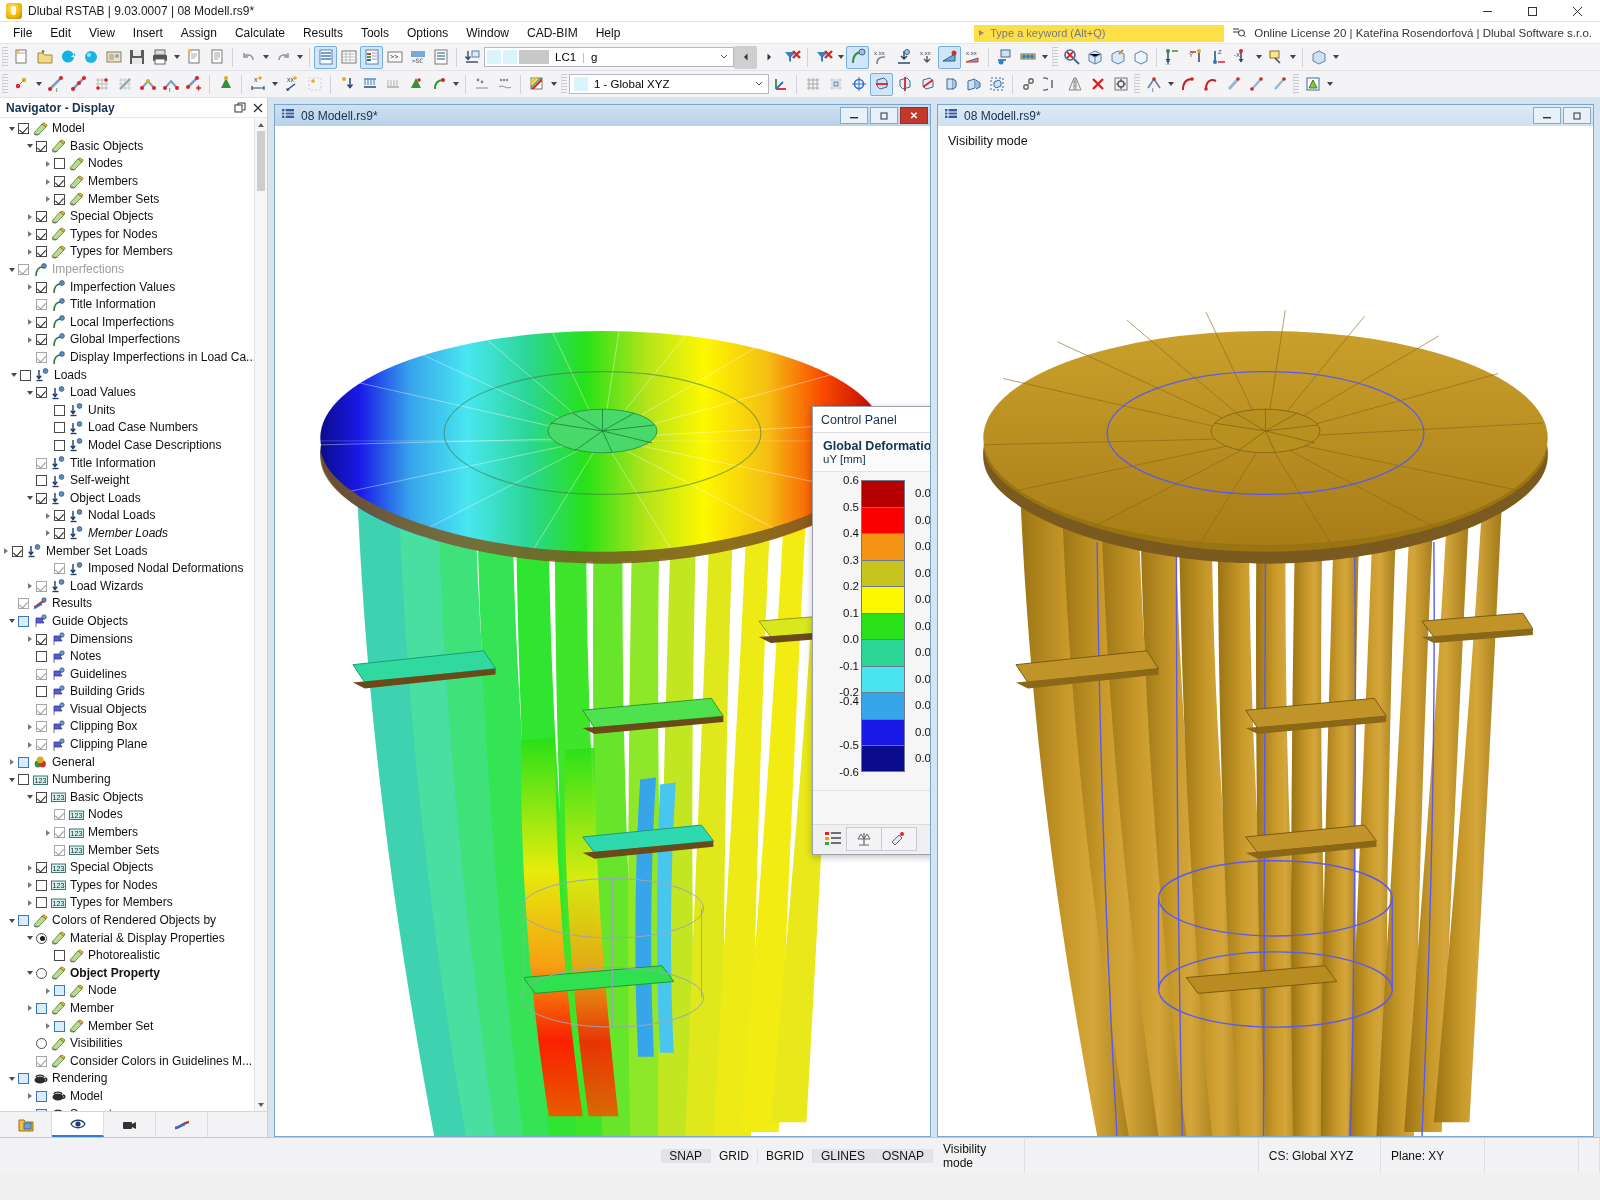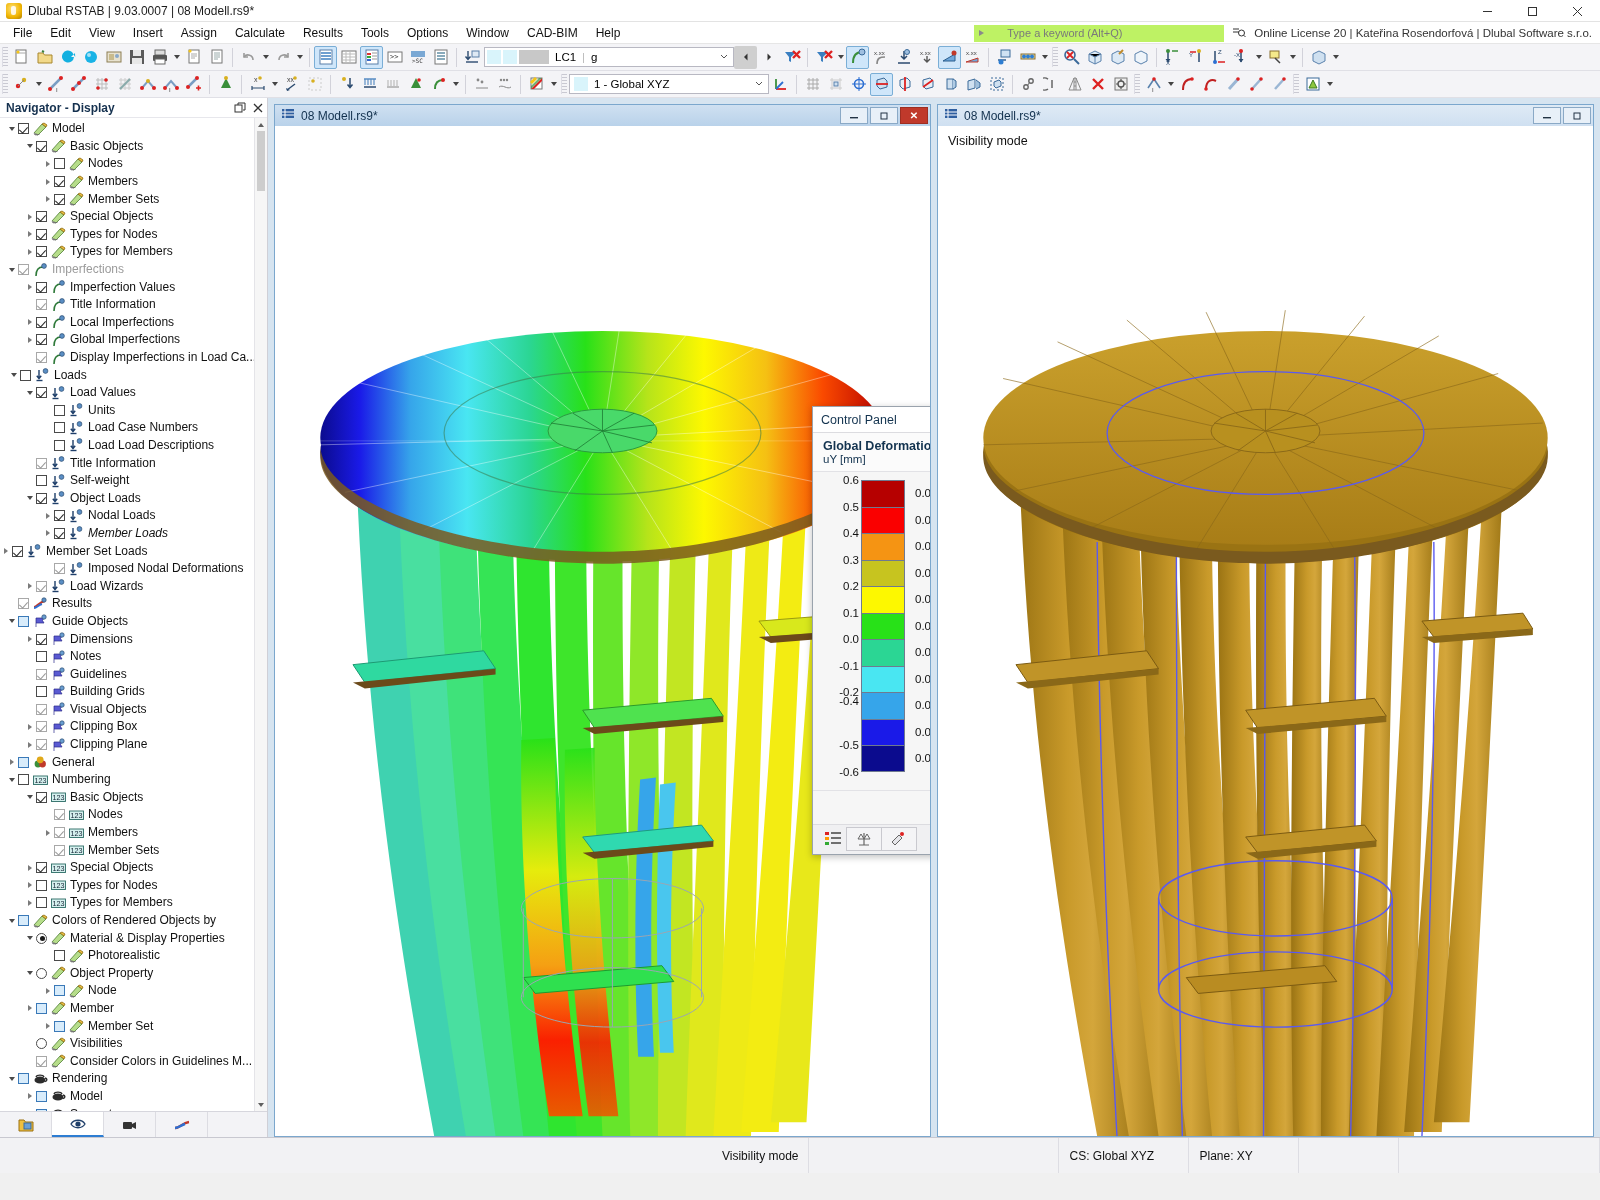--- a/index.html
+++ b/index.html
@@ -26,22 +26,22 @@
   .win-btn { width:45px;height:22px;display:flex;align-items:center;justify-content:center;font-size:11px;color:#333;}
   .win-btn svg{display:block}
   
   #menubar { height:22px; background:#ffffff; display:flex; align-items:center; padding-left:4px; border-bottom:1px solid #e6e6e6;}
   #menubar .mi { padding:3px 9px; font-size:12px; color:#111; cursor:default;}
   #topright {
     position:absolute; right:0; top:22px; height:22px; display:flex; align-items:center;
     gap:8px; padding-right:8px; font-size:11.5px; color:#333;
   }
   #kw-search{
-    width:250px;height:17px;background:#bef264;border:none;display:flex;align-items:center;
-    font-size:11px;color:#7a7a7a;padding-left:33px;position:relative;
+    width:250px;height:17px;background:#fde047;border:none;display:flex;align-items:center;
+    font-size:11px;color:#7a7a7a;padding-left:16px;position:relative;
   }
   #kw-search:before{content:"";position:absolute;left:5px;top:5px;border-left:5px solid #8a8a8a;border-top:3.5px solid transparent;border-bottom:3.5px solid transparent;}
   
   .toolbar-row { height:27px; background:#f4f4f7; display:flex; align-items:center; border-bottom:1px solid #e0e0e6;}
   .grip { width:6px;height:20px;margin:0 2px; background:
       repeating-linear-gradient(to bottom,#c9c9d2 0px,#c9c9d2 1px,transparent 1px,transparent 3px);
       border-left:1px solid #dcdce4;}
   .tb-sep { width:1px;height:19px;background:#d2d2da;margin:0 4px;}
   .tbtn { width:23px;height:23px;display:inline-flex;align-items:center;justify-content:center;position:relative;border:1px solid transparent;border-radius:2px;}
   .tbtn.active{background:#cfe6fa;border-color:#7aaed6;}
@@ -1019,21 +1019,21 @@
           <div class="row" style="padding-left: 42px;">
             <span class="exp ">
               <i></i>
             </span>
             <span class="cb"></span>
             <span class="ticon"><svg width="15" height="14" viewBox="0 0 15 14">
                 <path d="M4 2v8 M1.8 7.8 4 10.6 6.2 7.8" stroke="#1f3f6a" stroke-width="1.4" fill="none"></path>
                 <path d="M1.5 12.5h6" stroke="#1f3f6a" stroke-width="1.4"></path>
                 <circle cx="10.5" cy="3" r="2.4" fill="#5a8ec4" stroke="#2b4a6f" stroke-width=".7"></circle>
               </svg></span>
-            <span class="lbl">Load Load Descriptions</span>
+            <span class="lbl">Model Case Descriptions</span>
           </div>
           <div class="row" style="padding-left: 24px;">
             <span class="exp ">
               <i></i>
             </span>
             <span class="cb gray checked"></span>
             <span class="ticon"><svg width="15" height="14" viewBox="0 0 15 14">
                 <path d="M4 2v8 M1.8 7.8 4 10.6 6.2 7.8" stroke="#1f3f6a" stroke-width="1.4" fill="none"></path>
                 <path d="M1.5 12.5h6" stroke="#1f3f6a" stroke-width="1.4"></path>
                 <circle cx="10.5" cy="3" r="2.4" fill="#5a8ec4" stroke="#2b4a6f" stroke-width=".7"></circle>
@@ -1356,21 +1356,21 @@
             </span>
             <span class="cb"></span>
             <span class="ticon"><svg width="15" height="14" viewBox="0 0 15 14">
                 <path d="M1 11 L9 2 L13 5 L5 13 Z" fill="#b6dd8a" stroke="#4f7d33" stroke-width=".8"></path>
                 <path d="M9 2 L13 5 L14 3 L11 1 Z" fill="#f0c040" stroke="#8a6a10" stroke-width=".8"></path>
                 <path d="M1 11 L2 13 L5 13 Z" fill="#d8d8d8" stroke="#888" stroke-width=".7"></path>
                 <path d="M1.5 12.5h5" stroke="#666" stroke-width=".7"></path>
               </svg></span>
             <span class="lbl">Photorealistic</span>
           </div>
-          <div class="row" style="padding-left: 24px;">
+          <div class="row" style="padding-left: 24px; font-weight: bold;">
             <span class="exp open">
               <i></i>
             </span>
             <span class="rb"></span>
             <span class="ticon"><svg width="15" height="14" viewBox="0 0 15 14">
                 <path d="M1 11 L9 2 L13 5 L5 13 Z" fill="#b6dd8a" stroke="#4f7d33" stroke-width=".8"></path>
                 <path d="M9 2 L13 5 L14 3 L11 1 Z" fill="#f0c040" stroke="#8a6a10" stroke-width=".8"></path>
                 <path d="M1 11 L2 13 L5 13 Z" fill="#d8d8d8" stroke="#888" stroke-width=".7"></path>
                 <path d="M1.5 12.5h5" stroke="#666" stroke-width=".7"></path>
               </svg></span>
@@ -1864,19 +1864,26 @@
             </g>
           </g>
         </svg>
       </div>
     </div>
   </div>
 </div>
 
 <div id="status">
   <div style="width:712px"></div>
+  <div class="sg">
+      <div class="sbtn on">SNAP</div>
+      <div class="sbtn">GRID</div>
+      <div class="sbtn">BGRID</div>
+      <div class="sbtn on">GLINES</div>
+      <div class="sbtn on">OSNAP</div>
+    </div>
   <div class="scell">Visibility mode</div>
   <div class="scell" style="width:250px;"></div>
   <div class="scell" style="width:130px;">CS: Global XYZ</div>
   <div class="scell" style="width:110px;">Plane: XY</div>
   <div class="scell" style="width:100px;"></div>
   <div class="scell" style="flex:1;"></div>
 </div>
 
 </body></html>

